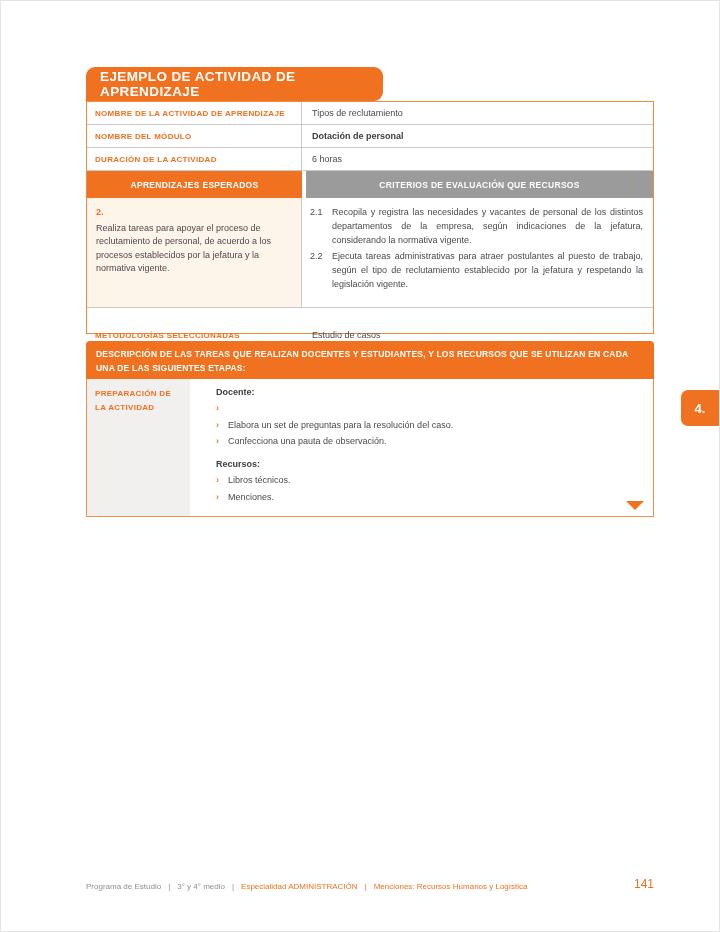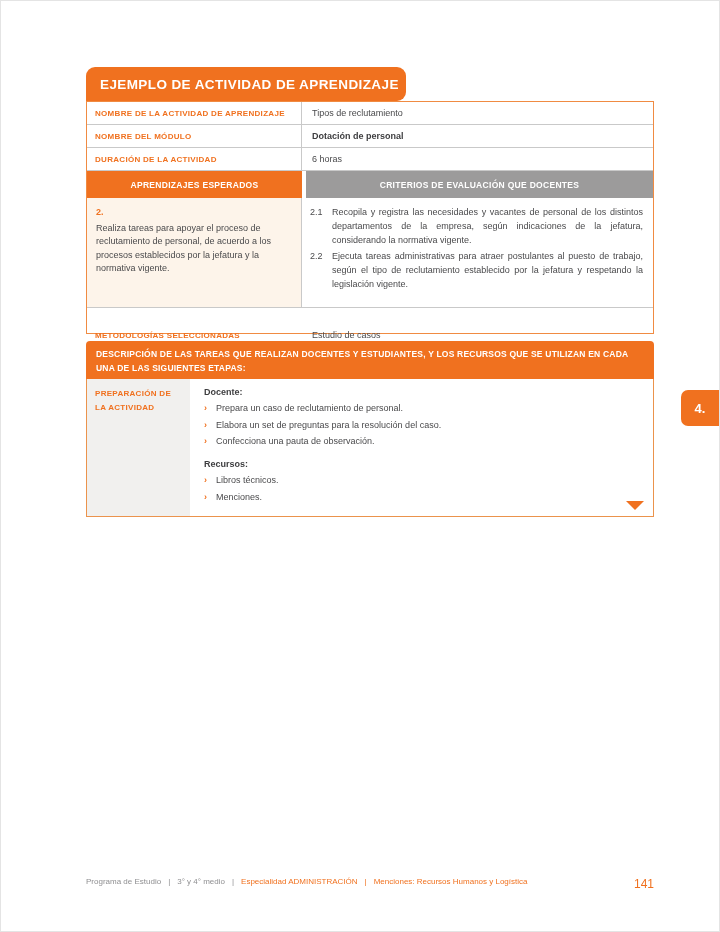--- a/index.html
+++ b/index.html
@@ -12,21 +12,21 @@
     --text:#4A4A4C;
     --text-dark:#3E3E40;
     --footer-gray:#8F8F91;
   }
   *{margin:0;padding:0;box-sizing:border-box;}
   html,body{background:#fff;}
   body{font-family:"Liberation Sans", sans-serif;}
   .page{position:relative;width:720px;height:932px;background:#fff;border:1px solid #E4E4E4;overflow:hidden;}
 
   
-  .title-tab{position:absolute;left:85px;top:66px;width:320px;height:34px;background:var(--orange);
+  .title-tab{position:absolute;left:85px;top:66px;width:297px;height:34px;background:var(--orange);
     color:#fff;border-radius:9px 9px 9px 0;display:flex;align-items:center;padding-left:14px;
     font-weight:bold;font-size:13.5px;letter-spacing:0.4px;}
 
   
   .main-table{position:absolute;left:85px;top:100px;width:568px;border:1px solid var(--orange-border);background:#fff;}
   .info-row{display:flex;border-bottom:1px solid var(--line);height:23px;align-items:stretch;}
   .info-label{width:215px;padding-left:8px;color:var(--orange);font-size:8px;font-weight:bold;
     letter-spacing:0.3px;border-right:1px solid var(--line);display:flex;align-items:center;}
   .info-value{flex:1;padding-left:10px;font-size:9px;color:var(--text);display:flex;align-items:center;}
   .info-value.bold{font-weight:bold;color:var(--text-dark);}
@@ -48,38 +48,38 @@
   .ce-text{flex:1;text-align:justify;}
 
   .met-row{display:flex;height:25px;align-items:stretch;}
   .met-row .info-label,.met-row .info-value{border-bottom:none;margin-top:27px;}
 
   
   .desc-banner{position:absolute;left:85px;top:340px;width:568px;background:var(--orange);color:#fff;
     font-size:8.5px;font-weight:bold;letter-spacing:0.2px;padding:6px 10px 5px 10px;line-height:1.65;
     border-radius:4px 4px 0 0;}
   .prep-table{position:absolute;left:85px;top:378px;width:568px;height:138px;display:flex;
-    border:1px solid #EB934C;border-top:none;background:#fff;}
+    border:1px solid #EB934C;border-top:none;background:#fff;gap:12px;}
   .prep-label-cell{width:103px;background:var(--cell-gray);padding:8px 8px;color:var(--orange);
     font-size:8px;font-weight:bold;line-height:1.7;letter-spacing:0.3px;}
   .prep-content{flex:1;padding:8px 14px;position:relative;font-size:9px;color:var(--text);}
   .subheading{font-weight:bold;color:var(--text-dark);margin-bottom:3px;}
   .subheading.spaced{margin-top:9px;}
   .bullet-item{display:flex;line-height:1.85;}
   .bullet-marker{color:var(--orange);width:12px;flex-shrink:0;font-weight:bold;}
   .cont-arrow{position:absolute;right:9px;bottom:6px;width:0;height:0;
     border-left:9px solid transparent;border-right:9px solid transparent;border-top:9px solid var(--orange);}
 
   
   .side-tab{position:absolute;right:0;top:389px;width:38px;height:36px;background:var(--orange);
     border-radius:7px 0 0 7px;color:#fff;font-weight:bold;font-size:13px;display:flex;
     align-items:center;justify-content:center;}
 
   
-  .footer{position:absolute;left:85px;top:876px;width:568px;display:flex;align-items:flex-start;
+  .footer{position:absolute;left:85px;top:876px;width:568px;display:flex;align-items:flex-end;
     font-size:8px;color:var(--footer-gray);}
   .footer .sep{margin:0 7px;}
   .footer .orange-text{color:var(--orange);}
   .footer .page-num{margin-left:auto;color:var(--orange);font-size:12px;}
 </style>
 </head>
 <body>
 
 <div class="page">
 
@@ -98,21 +98,21 @@
     </div>
 
     <div class="info-row">
       <div class="info-label">DURACIÓN DE LA ACTIVIDAD</div>
       <div class="info-value">6 horas</div>
     </div>
 
     <div class="header-row">
       <div class="header-left">APRENDIZAJES ESPERADOS</div>
       <div class="header-gap"></div>
-      <div class="header-right">CRITERIOS DE EVALUACIÓN QUE DOCENTES</div>
+      <div class="header-right">CRITERIOS DE EVALUACIÓN QUE RECURSOS</div>
     </div>
 
     <div class="content-row">
       <div class="ae-cell">
         <span class="ae-number">2.</span>
         <span>Realiza tareas para apoyar el proceso de reclutamiento de personal, de acuerdo a los procesos establecidos por la jefatura y la normativa vigente.</span>
       </div>
       <div class="ce-cell">
         <div class="ce-item">
           <span class="ce-num">2.1</span>
@@ -134,21 +134,20 @@
 
   <div class="desc-banner">DESCRIPCIÓN DE LAS TAREAS QUE REALIZAN DOCENTES Y ESTUDIANTES, Y LOS RECURSOS QUE SE UTILIZAN EN CADA UNA DE LAS SIGUIENTES ETAPAS:</div>
 
   <div class="prep-table">
     <div class="prep-label-cell">PREPARACIÓN DE LA ACTIVIDAD</div>
     <div class="prep-content">
 
       <div class="subheading">Docente:</div>
       <div class="bullet-item">
         <span class="bullet-marker">›</span>
-        <span>Prepara un caso de reclutamiento de personal.</span>
       </div>
       <div class="bullet-item">
         <span class="bullet-marker">›</span>
         <span>Elabora un set de preguntas para la resolución del caso.</span>
       </div>
       <div class="bullet-item">
         <span class="bullet-marker">›</span>
         <span>Confecciona una pauta de observación.</span>
       </div>
 

